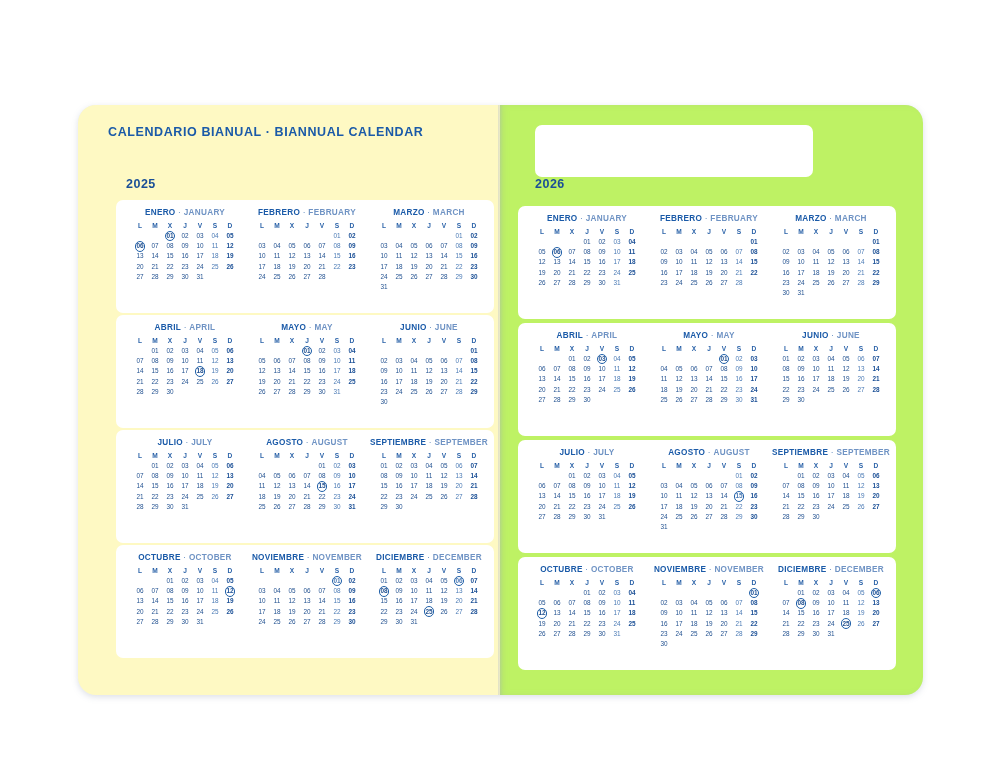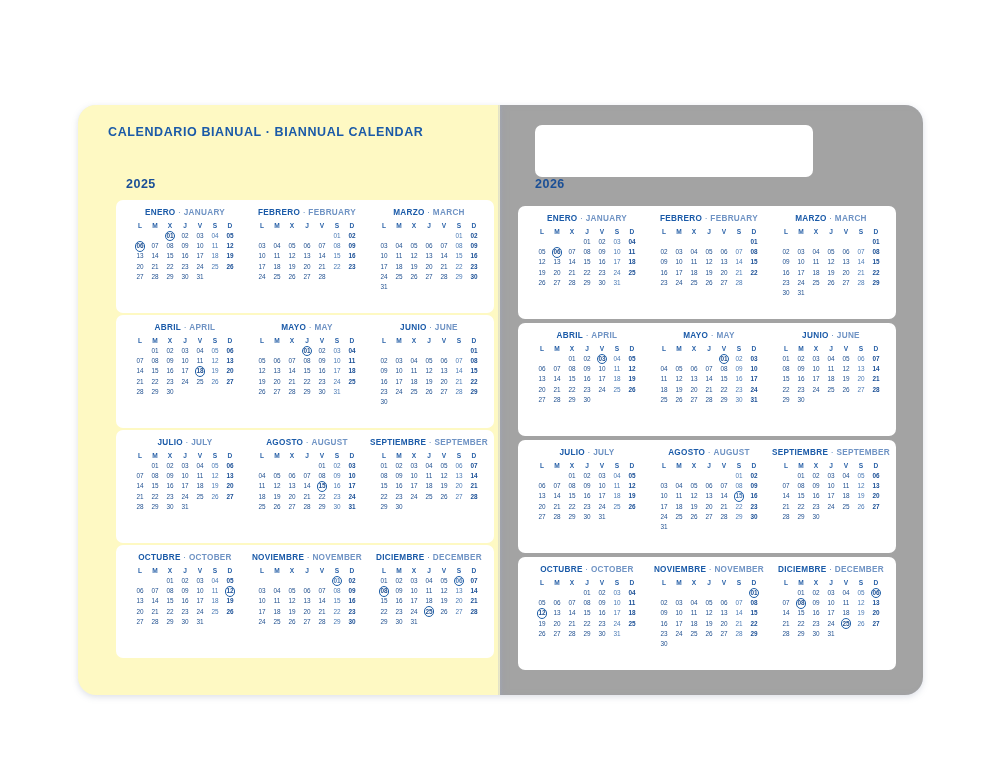--- a/index.html
+++ b/index.html
@@ -38,21 +38,21 @@
     height: 590px;
     background: #fef9c3;
     border-radius: 18px 0 0 18px;
   }
   .page-right {
     position: absolute;
     left: 422px;
     top: 0px;
     width: 423px;
     height: 590px;
-    background: #a3a3a3;
+    background: #bef264;
     border-radius: 0 18px 18px 0;
     box-shadow: inset 4px 0 8px -4px rgba(140,150,180,0.35);
   }
   .spine {
     position: absolute;
     left: 420px;
     top: 0;
     width: 5px;
     height: 590px;
     background: linear-gradient(to right, rgba(170,180,205,0.35), rgba(255,255,255,0.0));

